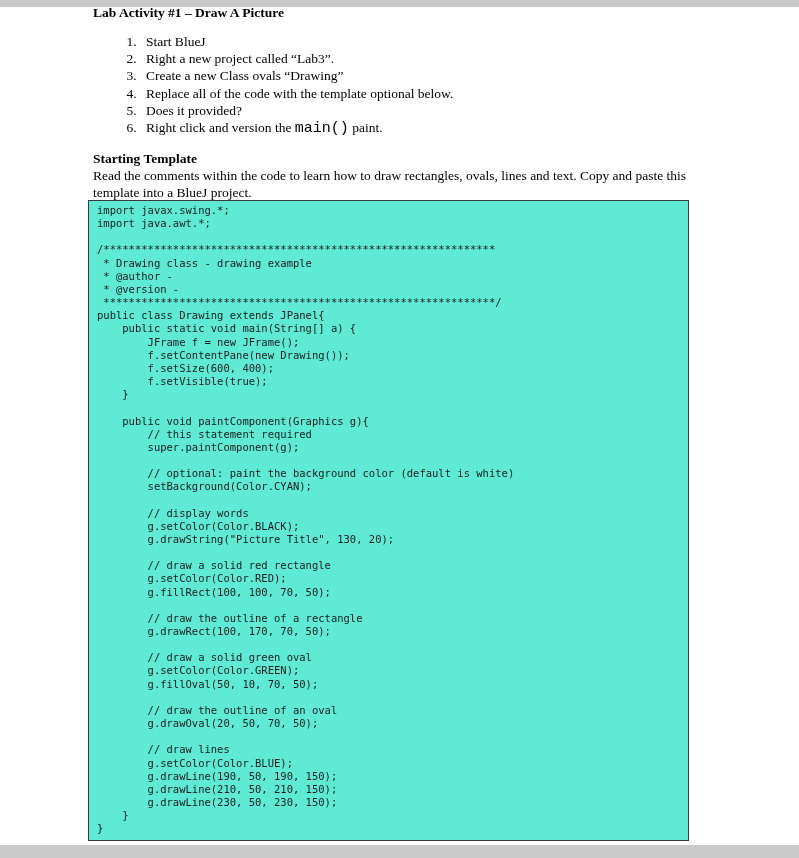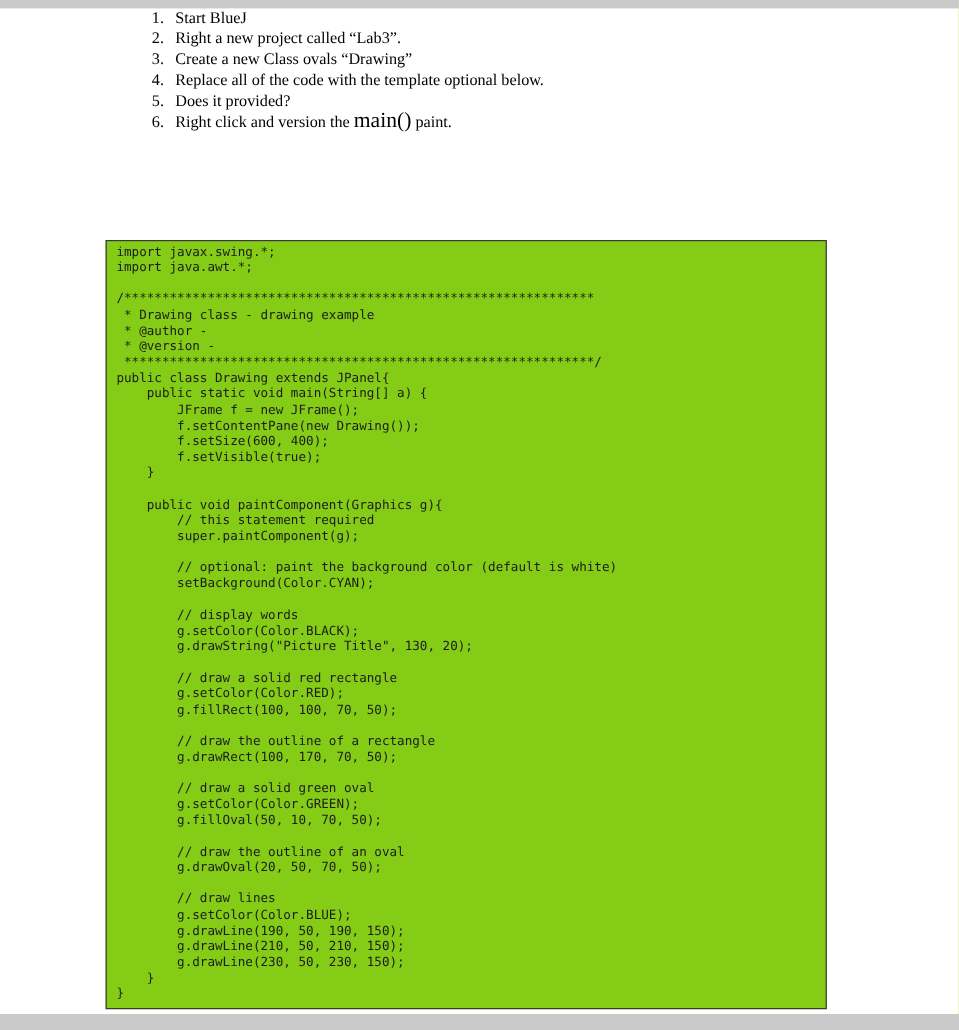--- a/index.html
+++ b/index.html
@@ -25,77 +25,80 @@
     left: 93px;
     width: 619px;
   }
   .doc-title {
     font-weight: bold;
     font-size: 13.5px;
     line-height: 17px;
   }
   ol.steps {
     list-style: decimal;
-    margin-top: 2px;
+    margin-top: 12px;
     padding-left: 47px;
     font-size: 13.5px;
   }
   ol.steps li {
     line-height: 17.2px;
     padding-left: 6px;
   }
   .mono-inline {
-    font-family: Liberation Serif, serif;
-    font-size: 18px;
+    font-family: Liberation Mono, monospace;
+    font-size: 15px;
   }
   .section-heading {
     font-weight: bold;
     font-size: 13.5px;
     margin-top: 13px;
     line-height: 17px;
   }
   .section-body {
     font-size: 13.5px;
     line-height: 17.2px;
     width: 616px;
   }
   .code-box {
     position: absolute;
     top: 200px;
     left: 88px;
     width: 601px;
     height: 641px;
     border: 1px solid #3a3a3a;
-    background: #84cc16;
+    background: #5eead4;
   }
   .code-box pre {
     font-family: "DejaVu Sans Mono", "Liberation Mono", monospace;
     font-size: 10.5px;
     line-height: 13.15px;
     color: #1c1c1c;
     white-space: pre;
     padding: 3px 6px 2px 8px;
   }
 </style>
 </head>
 <body>
 
 <div class="band band-top"></div>
 
 <div class="content">
+  <div class="doc-title">Lab Activity #1 – Draw A Picture</div>
 
   <ol class="steps">
     <li><span>Start BlueJ</span></li>
     <li><span>Right a new project called “Lab3”.</span></li>
     <li><span>Create a new Class ovals “Drawing”</span></li>
     <li><span>Replace all of the code with the template optional below.</span></li>
     <li><span>Does it provided?</span></li>
     <li><span>Right click and version the </span><span class="mono-inline">main()</span><span> paint.</span></li>
   </ol>
 
+  <div class="section-heading">Starting Template</div>
+  <div class="section-body">Read the comments within the code to learn how to draw rectangles, ovals, lines and text.  Copy and paste this template into a BlueJ project.</div>
 </div>
 
 <div class="code-box">
   <pre>import javax.swing.*;
 import java.awt.*;
 
 /**************************************************************
  * Drawing class - drawing example
  * @author -
  * @version -

